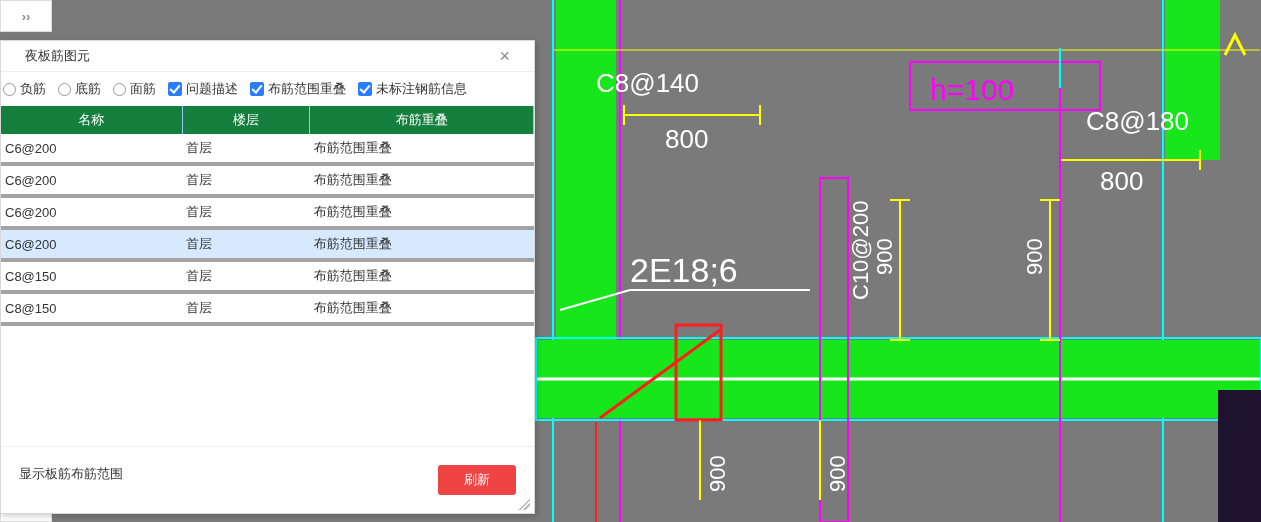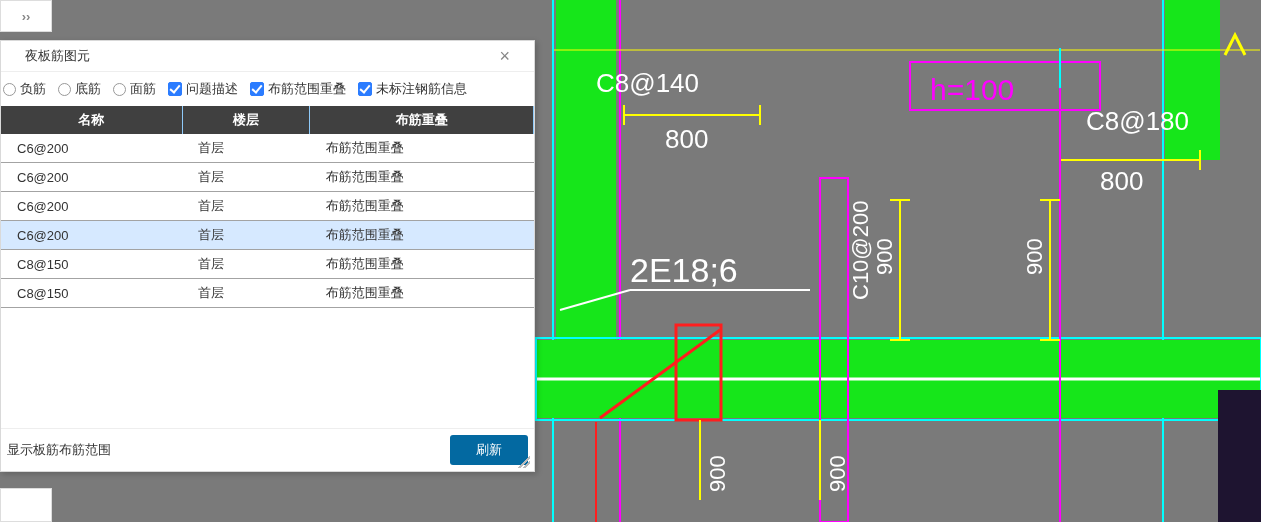--- a/index.html
+++ b/index.html
@@ -10,25 +10,25 @@
   .panel{position:absolute;left:0;top:40px;width:533px;background:#fff;border:1px solid #d9d9d9;box-shadow:2px 2px 6px rgba(0,0,0,.2)}
   .panel-titlebar{display:flex;align-items:center;justify-content:space-between;padding:6px 24px;border-bottom:1px solid #eee}
   .close{font-size:18px;color:#888;cursor:pointer;line-height:1}
   .filter-row{display:flex;align-items:center;gap:12px;padding:8px 2px;flex-wrap:wrap}
   .radio,.check{display:flex;align-items:center;gap:4px;cursor:pointer}
   .radio input,.check input{margin:0}
   .radio input{appearance:none;width:13px;height:13px;border:1px solid #999;border-radius:50%;position:relative}
   .check input{appearance:none;width:14px;height:14px;background:#2b7cff;border:1px solid #2b7cff;border-radius:2px;position:relative}
   .check input::after{content:"";position:absolute;left:3px;top:0px;width:4px;height:8px;border:solid #fff;border-width:0 2px 2px 0;transform:rotate(40deg)}
   .tbl{width:100%;border-collapse:collapse}
-  .tbl th{background:#404040;color:#fff;font-weight:bold;padding:5px 8px;text-align:center;border-right:1px solid #8fcaf9}
-  .tbl td{padding:5px 16px;border-bottom:1px solid #a3a3a3}
+  .tbl th{background:#15803d;color:#fff;font-weight:normal;padding:5px 8px;text-align:center;border-right:1px solid #8fcaf9}
+  .tbl td{padding:5px 4px;border-bottom:4px solid #a3a3a3}
   .tbl tr.sel td{background:#d6e9ff}
-  .panel-footer{display:flex;align-items:center;justify-content:space-between;padding:6px;border-top:1px solid #eee;margin-top:120px}
-  .btn-primary{background:#0369a1;color:#fff;border:none;border-radius:3px;padding:6px 26px;cursor:pointer;font-size:13px}
+  .panel-footer{display:flex;align-items:flex-start;justify-content:space-between;padding:18px;border-top:1px solid #eee;margin-top:120px}
+  .btn-primary{background:#ef4444;color:#fff;border:none;border-radius:3px;padding:6px 26px;cursor:pointer;font-size:13px}
   .grip{position:absolute;right:4px;bottom:3px;width:12px;height:12px;background:
     linear-gradient(135deg,transparent 50%, #bbb 50%, #bbb 60%, transparent 60%, transparent 70%, #bbb 70%, #bbb 80%, transparent 80%)}
   
   .mini{position:absolute;left:0;top:0;width:50px;height:30px;background:#fff;border:1px solid #ddd;display:flex;align-items:center;justify-content:center;font-weight:bold;color:#888}
   .mini2{position:absolute;left:0;bottom:0;width:50px;height:32px;background:#fff;border:1px solid #ddd}
 </style>
 </head>
 <body>
 <div class="stage">
 

